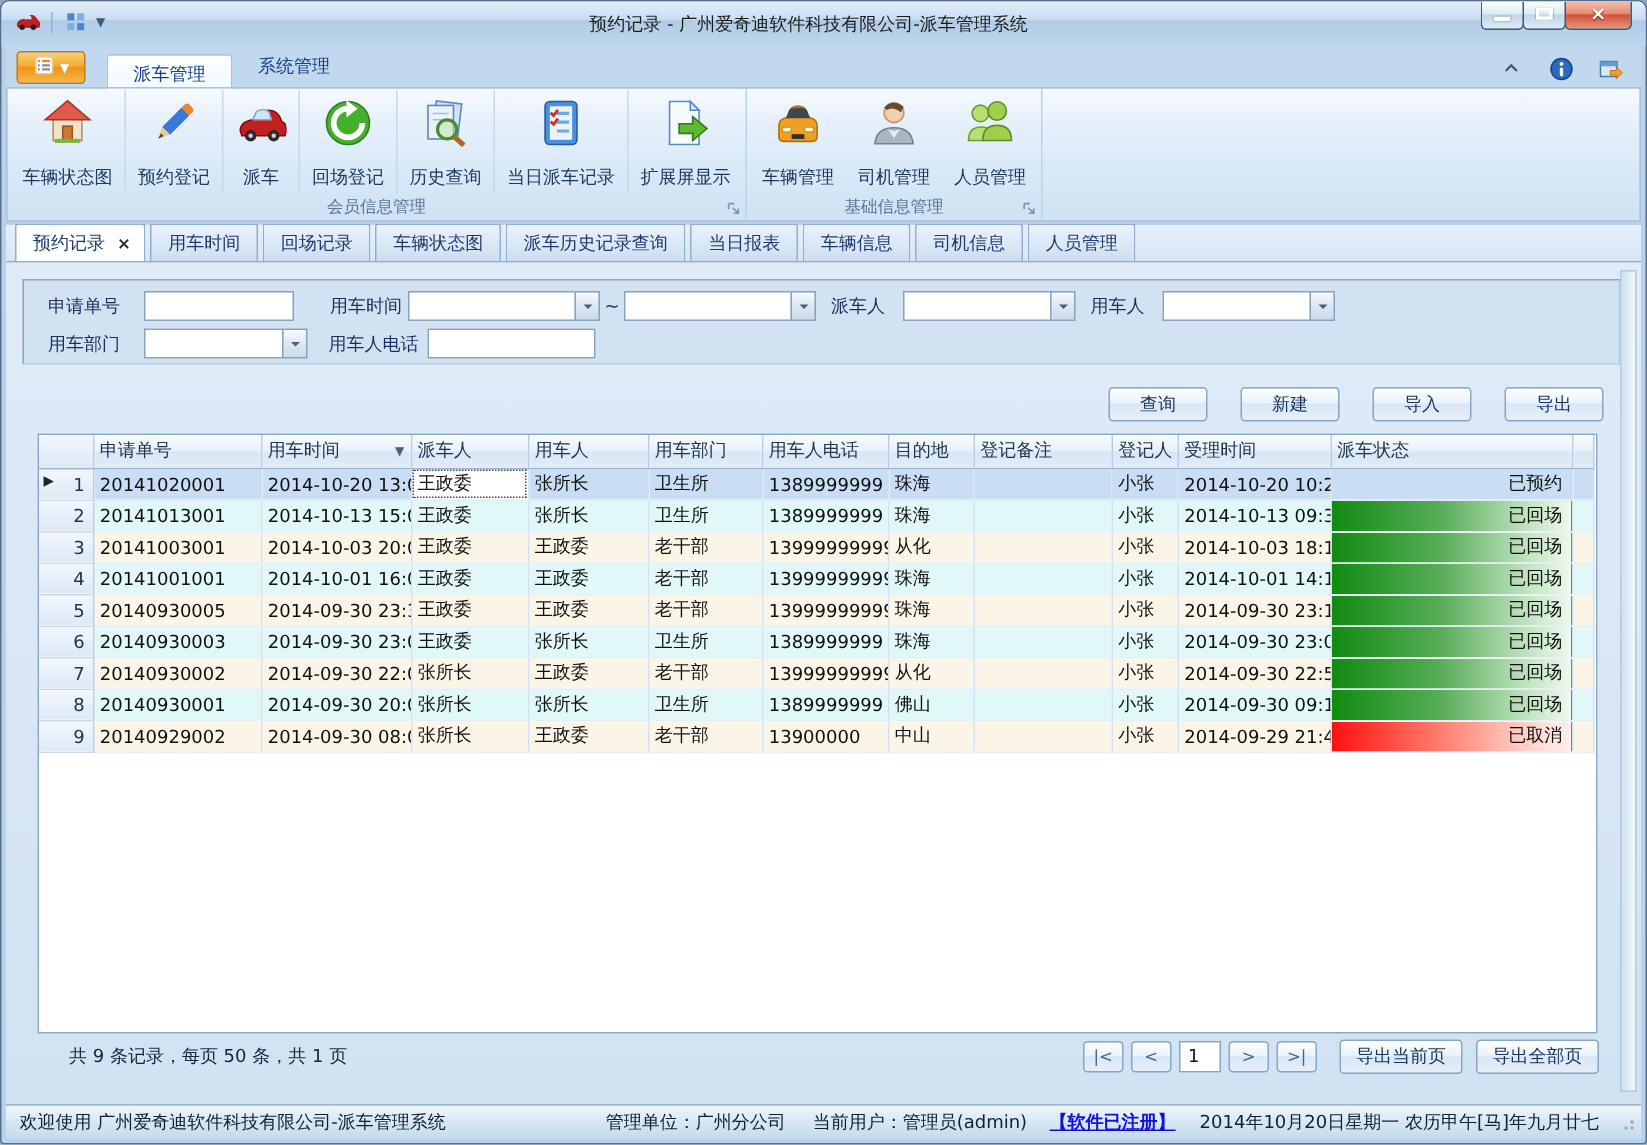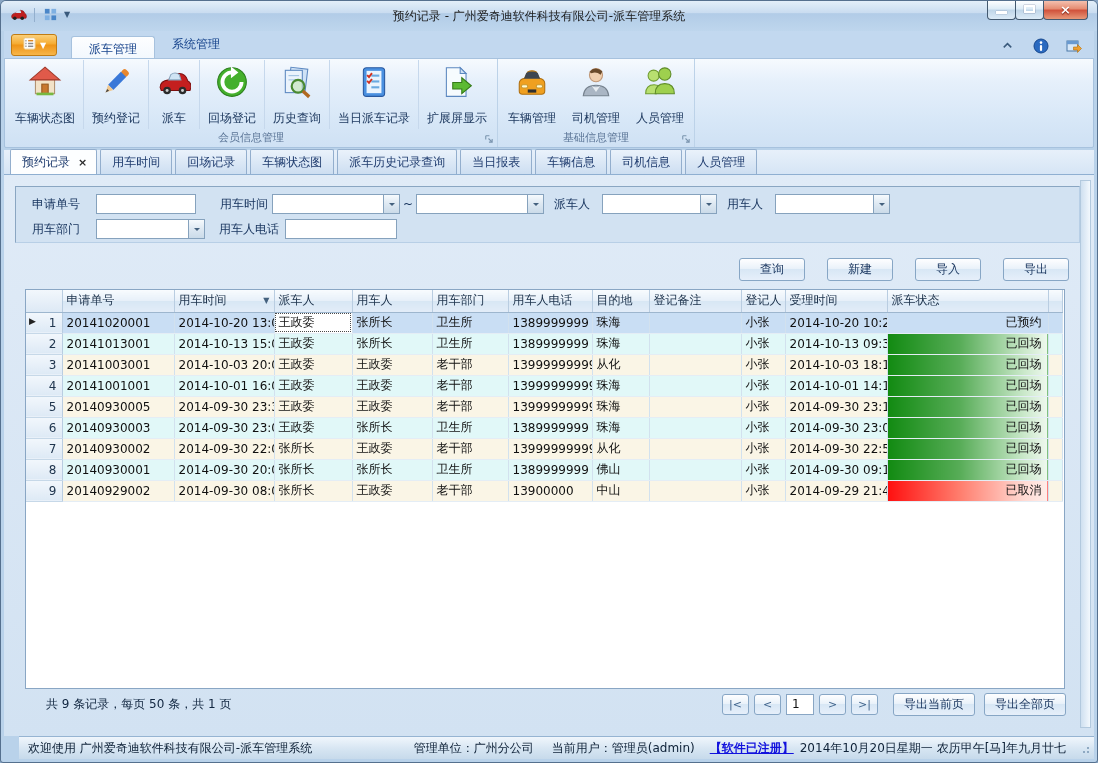--- a/index.html
+++ b/index.html
@@ -122,28 +122,28 @@
     align-items:center;}
   .summary{flex:1;margin-left:21px;color:#10253f;}
   .pager{display:flex;align-items:center;gap:5px;}
   .pg-btn{width:27px;height:21px;box-sizing:border-box;border:1px solid #87a6c5;border-radius:3px;
     background:linear-gradient(#fefeff,#eaf2fa 45%,#d8e7f5 50%,#e6effa);color:#40648c;
     display:flex;align-items:center;justify-content:center;font-size:11px;}
   .pg-num{width:28px;height:21px;box-sizing:border-box;border:1px solid #89a6c4;background:#fff;
     padding:0 0 0 5px;font-family:inherit;font-size:12px;color:#111;}
   .export-btns{display:flex;gap:9px;margin-left:15px;}
   
-  .statusbar{position:absolute;left:18px;right:3px;bottom:3px;height:23px;box-sizing:border-box;
+  .statusbar{position:absolute;left:3px;right:3px;bottom:3px;height:23px;box-sizing:border-box;
     border-top:1px solid #96b4d2;background:linear-gradient(#f0f6fc,#d6e5f2 55%,#c7daeb);
     display:flex;align-items:center;color:#0d2036;white-space:nowrap;}
   .sb-welcome{margin-left:9px;}
   .sb-unit{margin-left:auto;}
   .sb-user{margin-left:18px;}
   .sb-reg{margin-left:15px;color:#1212dd;font-weight:bold;text-decoration:underline;}
-  .sb-date{margin-left:6px;margin-right:14px;}
+  .sb-date{margin-left:16px;margin-right:14px;}
   .grip{width:9px;height:9px;margin-right:5px;position:relative;}
   .grip i{position:absolute;width:2px;height:2px;background:#8ea9c2;}
   .grip i:nth-child(1){right:0;bottom:0;}
   .grip i:nth-child(2){right:4px;bottom:0;}
   .grip i:nth-child(3){right:0;bottom:4px;}
 </style>
 </head>
 <body>
 
 <div class="window">

